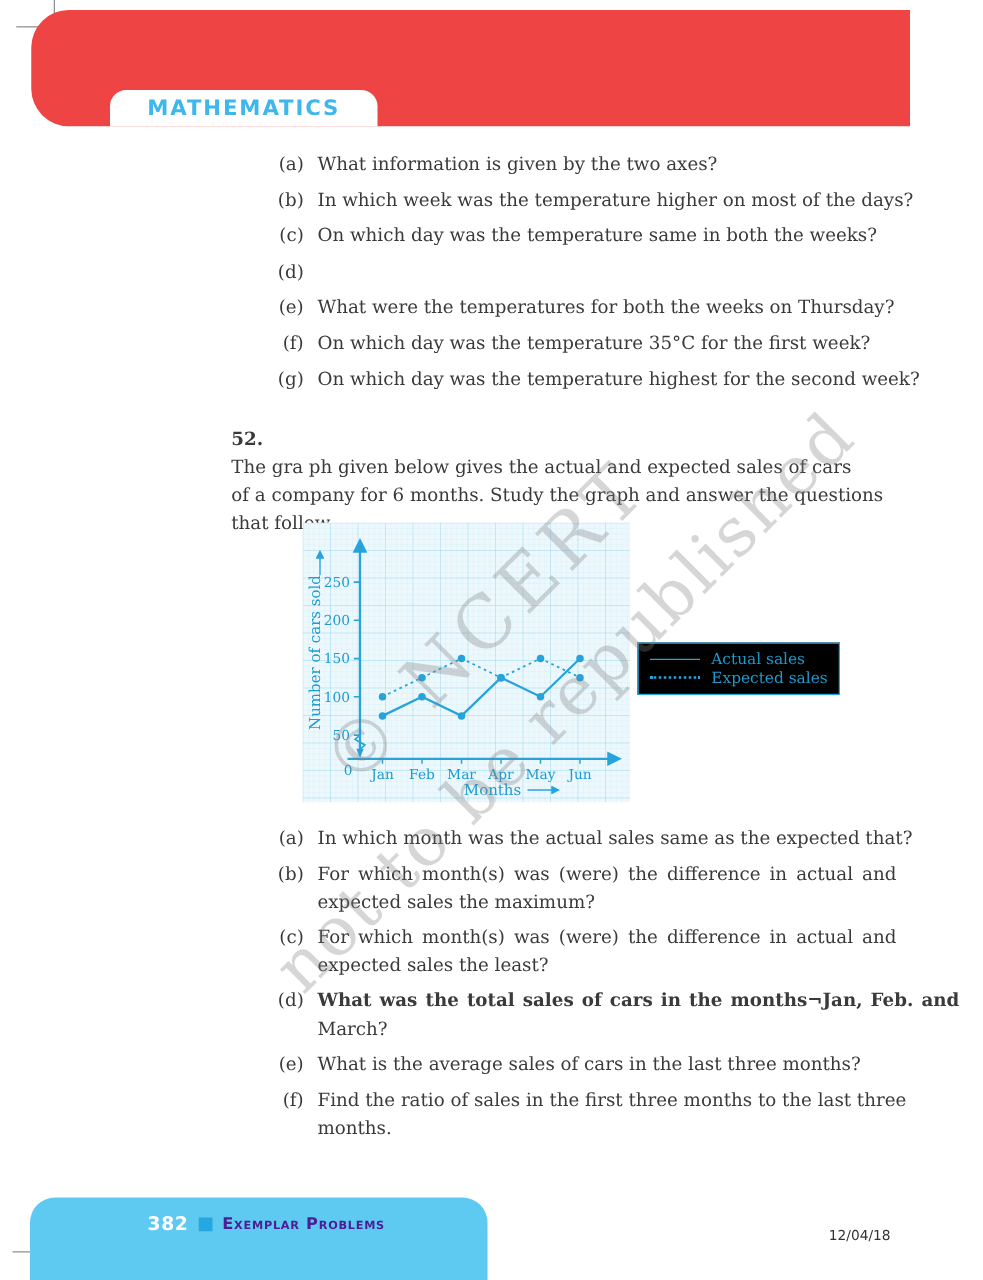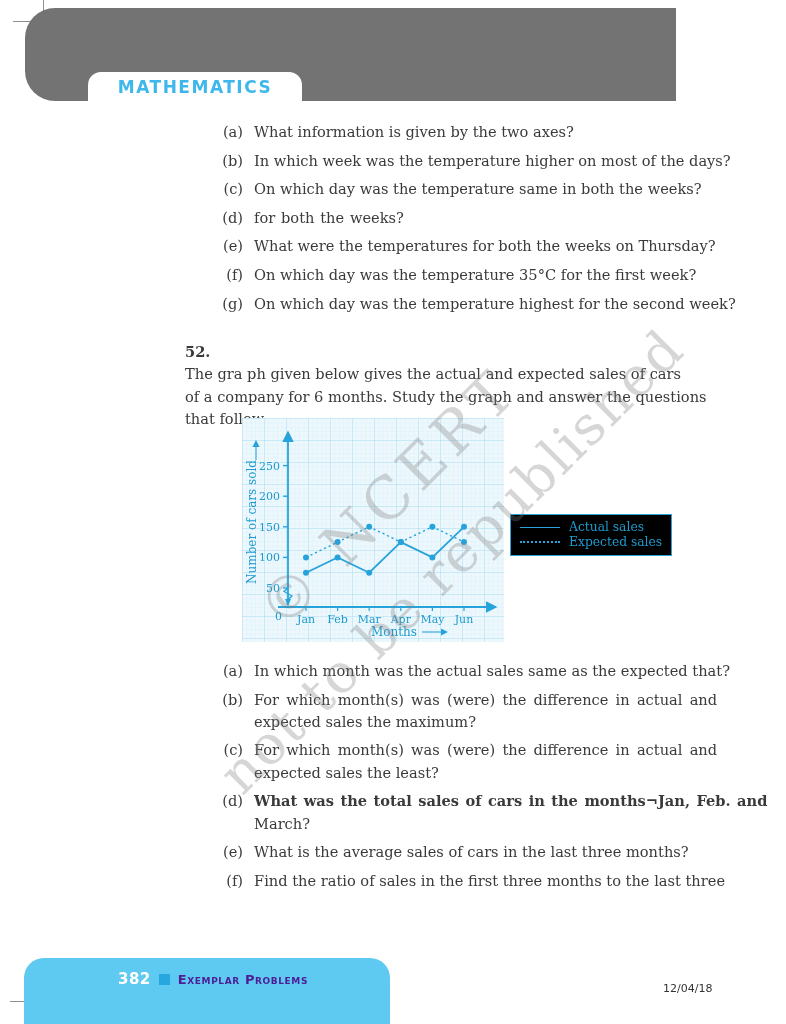--- a/index.html
+++ b/index.html
@@ -3,21 +3,21 @@
 <meta charset="utf-8">
 <style>
   html,body{margin:0;padding:0;}
   body{width:786px;height:1024px;position:relative;background:#ffffff;overflow:hidden;
        font-family:"DejaVu Serif", serif;color:#3a3a3a;}
 
   
   .cropmark{position:absolute;background:#8f8f8f;}
 
   
-  .band{position:absolute;left:25px;top:8px;width:651px;height:93px;background:#737373;
+  .band{position:absolute;left:25px;top:8px;width:703px;height:93px;background:#ef4444;
         border-radius:30px 0 0 30px;}
   .mathbox{position:absolute;left:63px;bottom:0;width:214px;height:29px;background:#ffffff;
         border-radius:13px 13px 0 0;display:flex;align-items:center;justify-content:center;}
   .mathbox span{font-family:"DejaVu Sans", sans-serif;font-weight:bold;font-size:17px;
         letter-spacing:1.5px;color:#3eb7ec;}
 
   
   .qlist{position:absolute;width:510px;}
   .qlist-top{left:219px;top:121px;}
   .qlist-bottom{left:219px;top:660px;}
@@ -102,21 +102,20 @@
   </div>
   <div class="qitem">
     <span class="qlabel">(c)</span>
     <span class="qtext">
         <span class="qline">On which day was the temperature same in both the weeks?</span>
       </span>
   </div>
   <div class="qitem">
     <span class="qlabel">(d)</span>
     <span class="qtext">
-        <span class="qline">for both the weeks?</span>
       </span>
   </div>
   <div class="qitem">
     <span class="qlabel">(e)</span>
     <span class="qtext">
         <span class="qline">What were the temperatures for both the weeks on Thursday?</span>
       </span>
   </div>
   <div class="qitem">
     <span class="qlabel">(f)</span>
@@ -247,20 +246,21 @@
   <div class="qitem">
     <span class="qlabel">(e)</span>
     <span class="qtext">
         <span class="qline">What is the average sales of cars in the last three months?</span>
       </span>
   </div>
   <div class="qitem">
     <span class="qlabel">(f)</span>
     <span class="qtext">
         <span class="qline">Find the ratio of sales in the first three months to the last three</span>
+        <span class="qline">months.</span>
       </span>
   </div>
 </div>
 
 <div class="footband">
   <div class="fline">
     <span class="fnum">382</span>
     <span class="fsq"></span>
     <span class="flabel">Exemplar Problems</span>
   </div>

